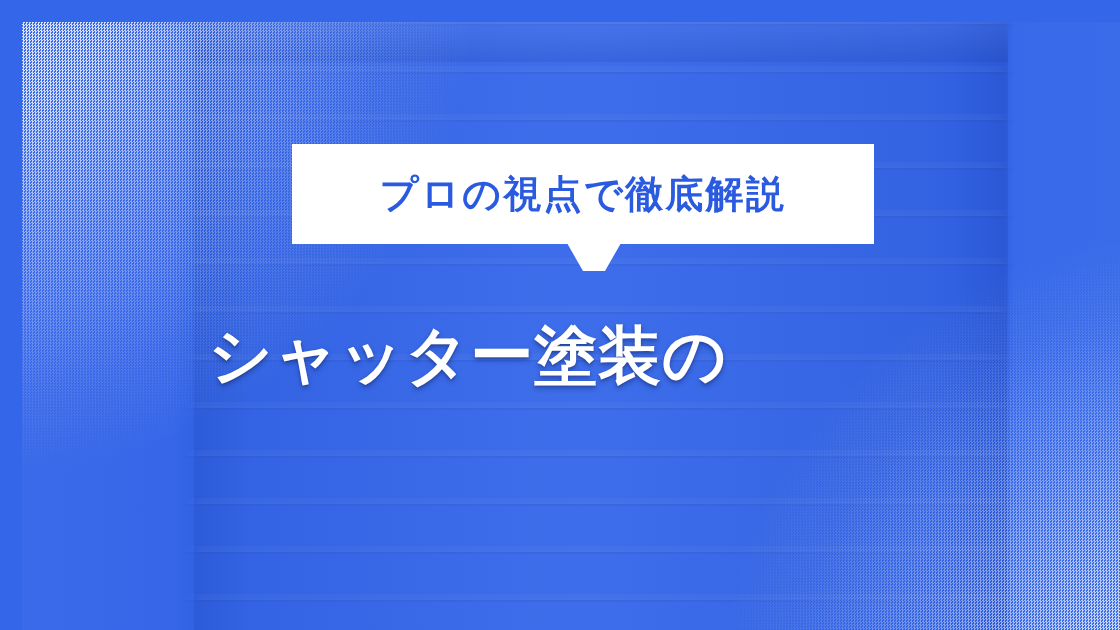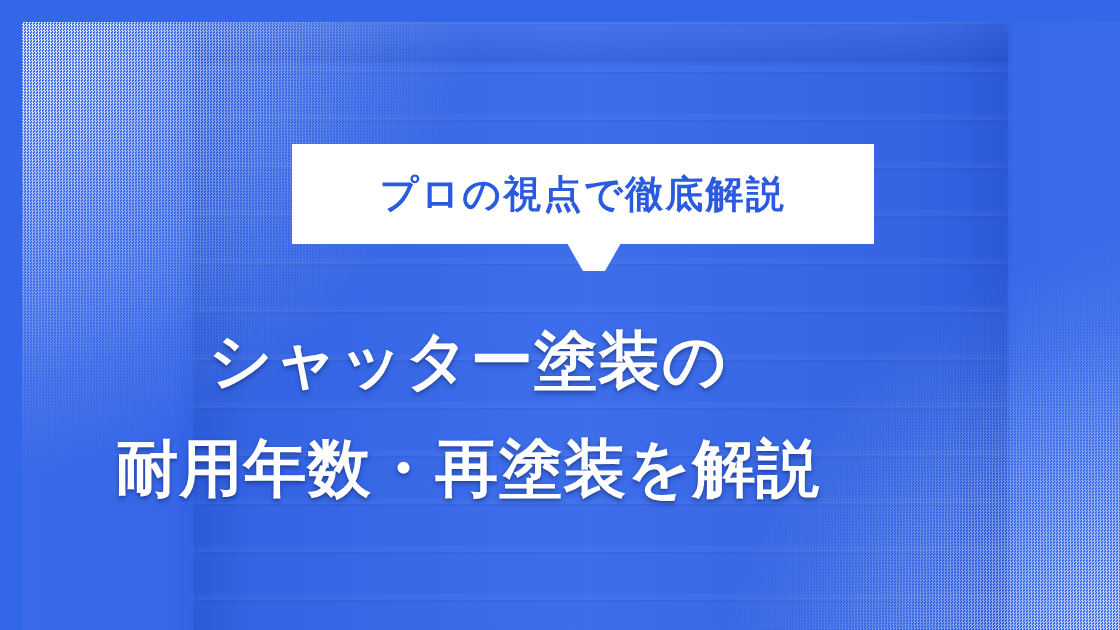--- a/index.html
+++ b/index.html
@@ -149,20 +149,21 @@
     border-right:16px solid transparent;
     border-top:28px solid #ffffff;
   }
 
   
   .headline {
     position:absolute;
     left:0; top:274px;
     width:892px;
     text-align:center;
+    font-family:Liberation Mono, monospace;
   }
   .headline-line {
     display:block;
     color:#ffffff;
     font-size:63px;
     font-weight:bold;
     line-height:86px;
     letter-spacing:0.015em;
     white-space:nowrap;
     text-shadow:
@@ -183,16 +184,15 @@
   <div class="halftone tl"></div>
   <div class="halftone br"></div>
 
   <div class="badge">
     <span class="badge-text">プロの視点で徹底解説</span>
   </div>
   <div class="badge-tail"></div>
 
   <div class="headline">
     <span class="headline-line">シャッター塗装の</span>
-    <span class="headline-line">耐用年数・再塗装を解説</span>
   </div>
 
 </div>
 
 </body></html>

